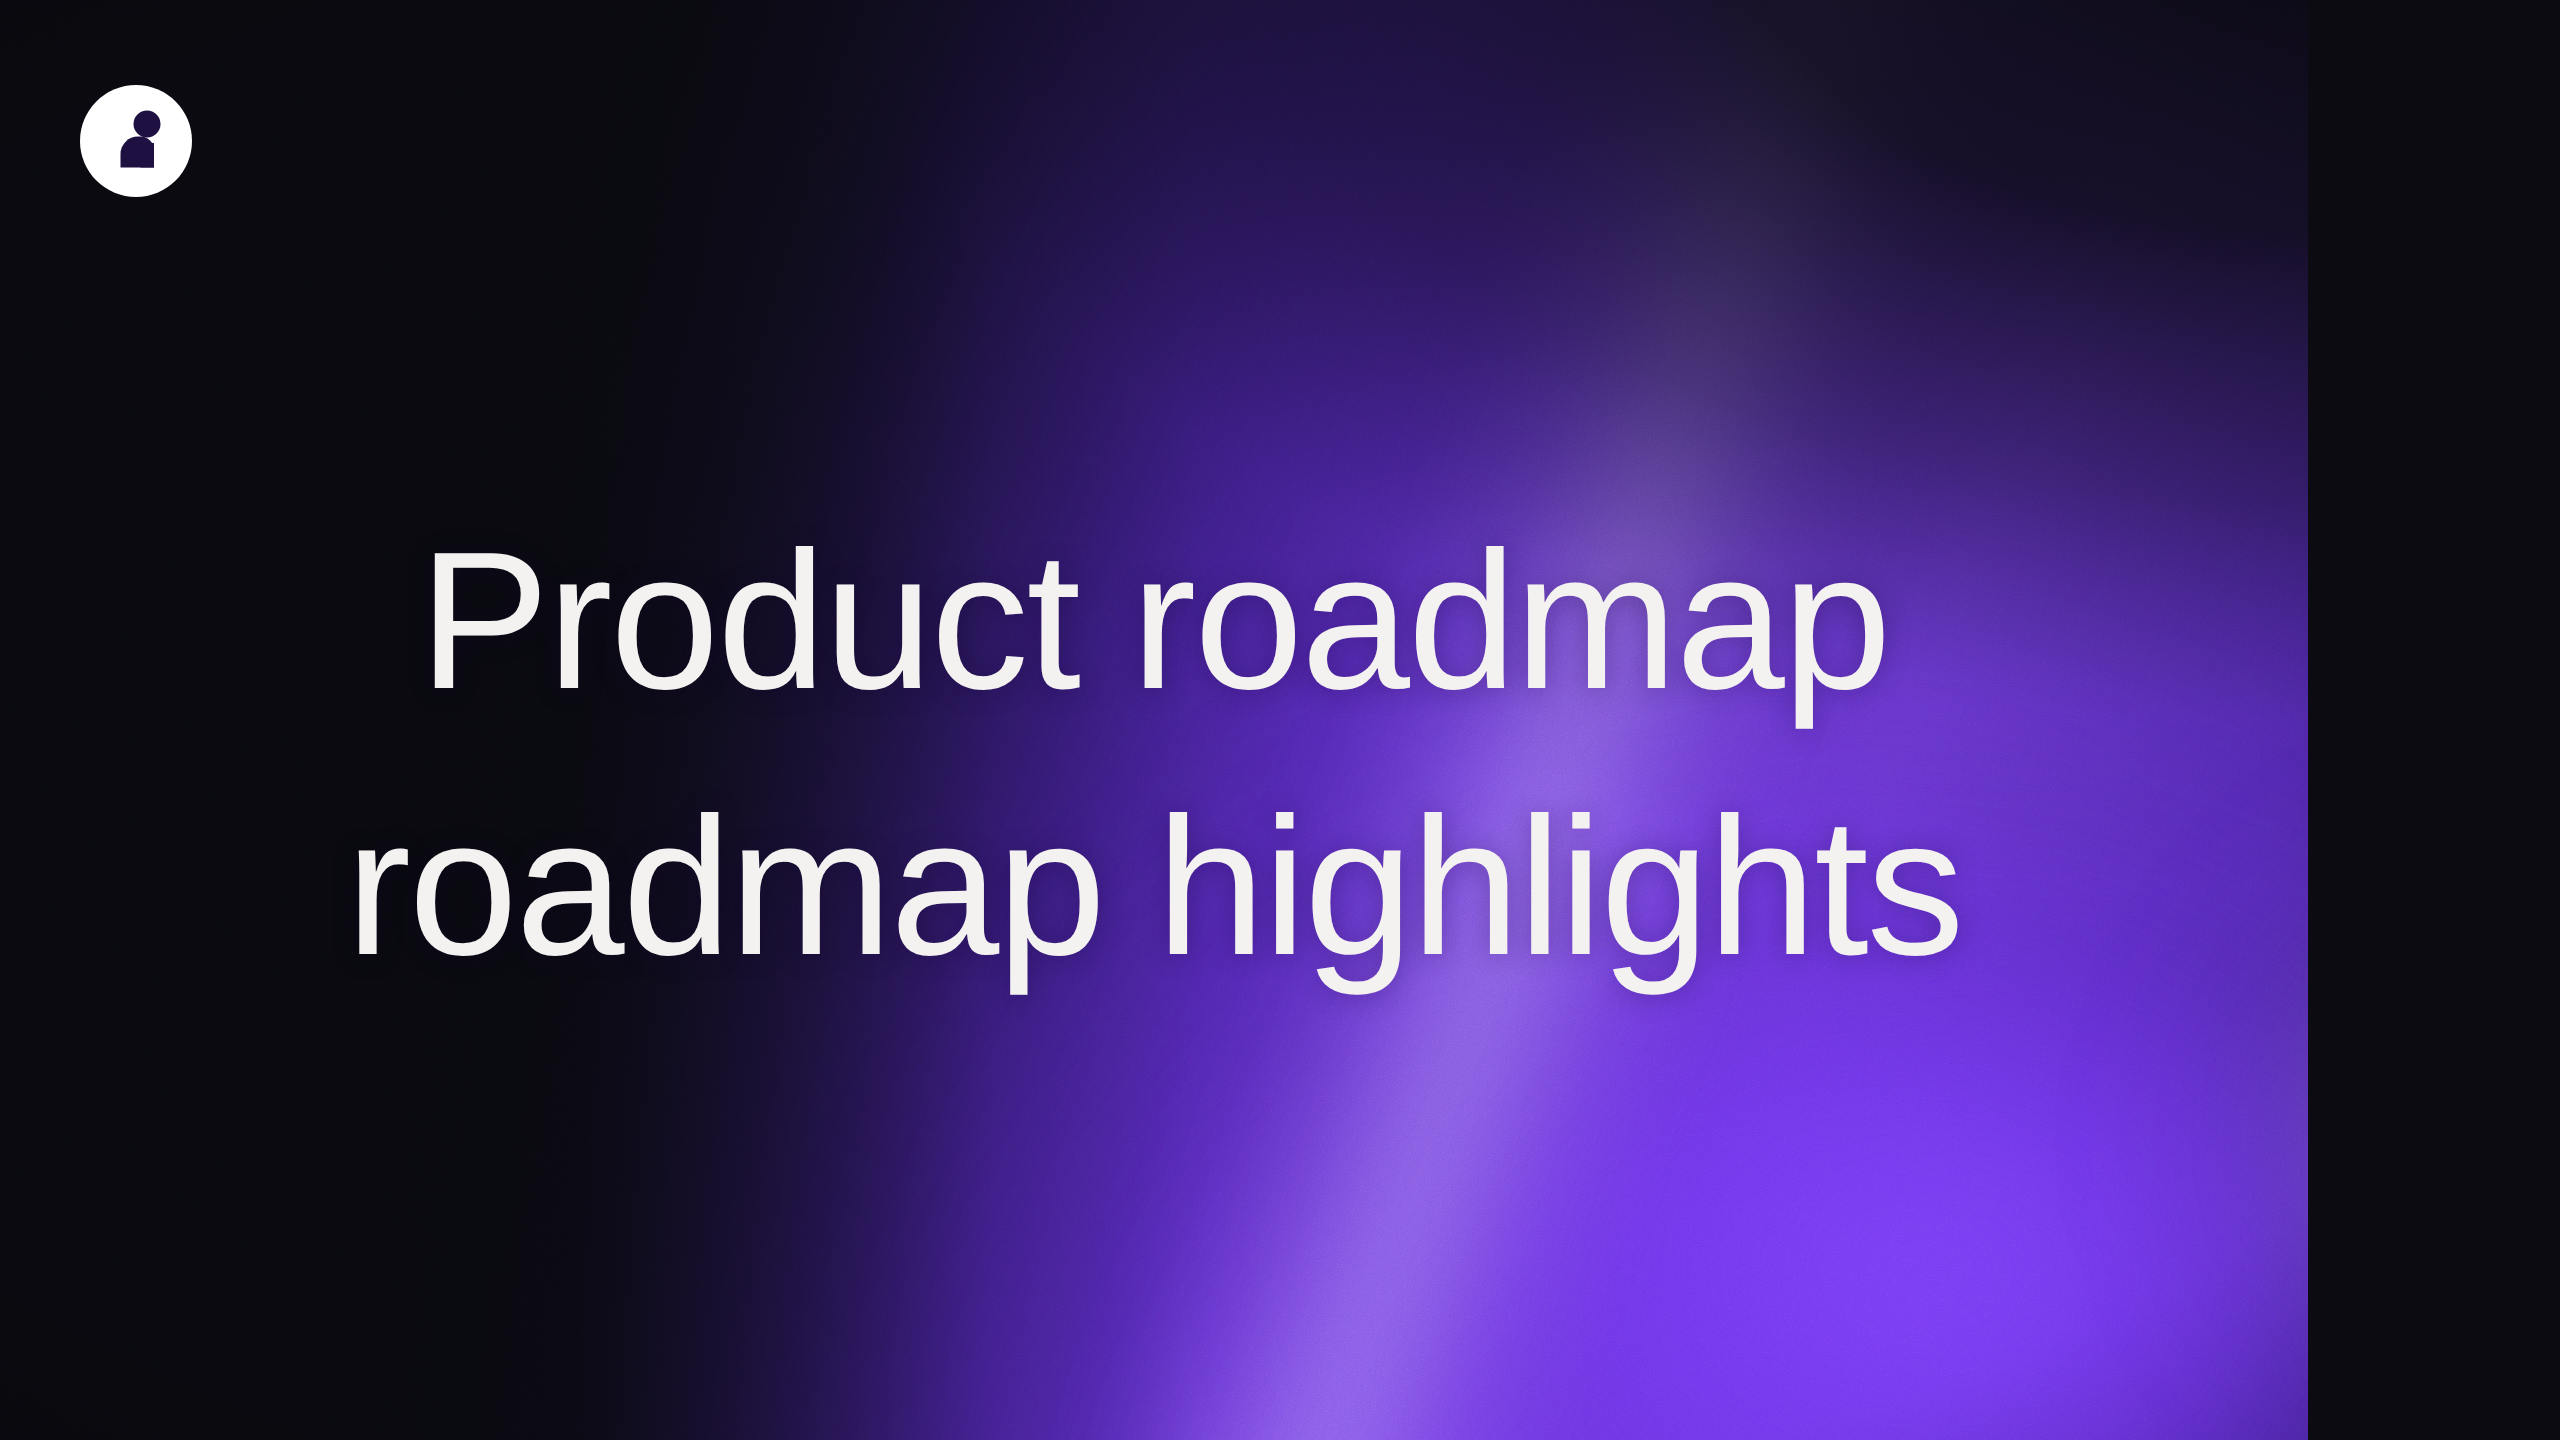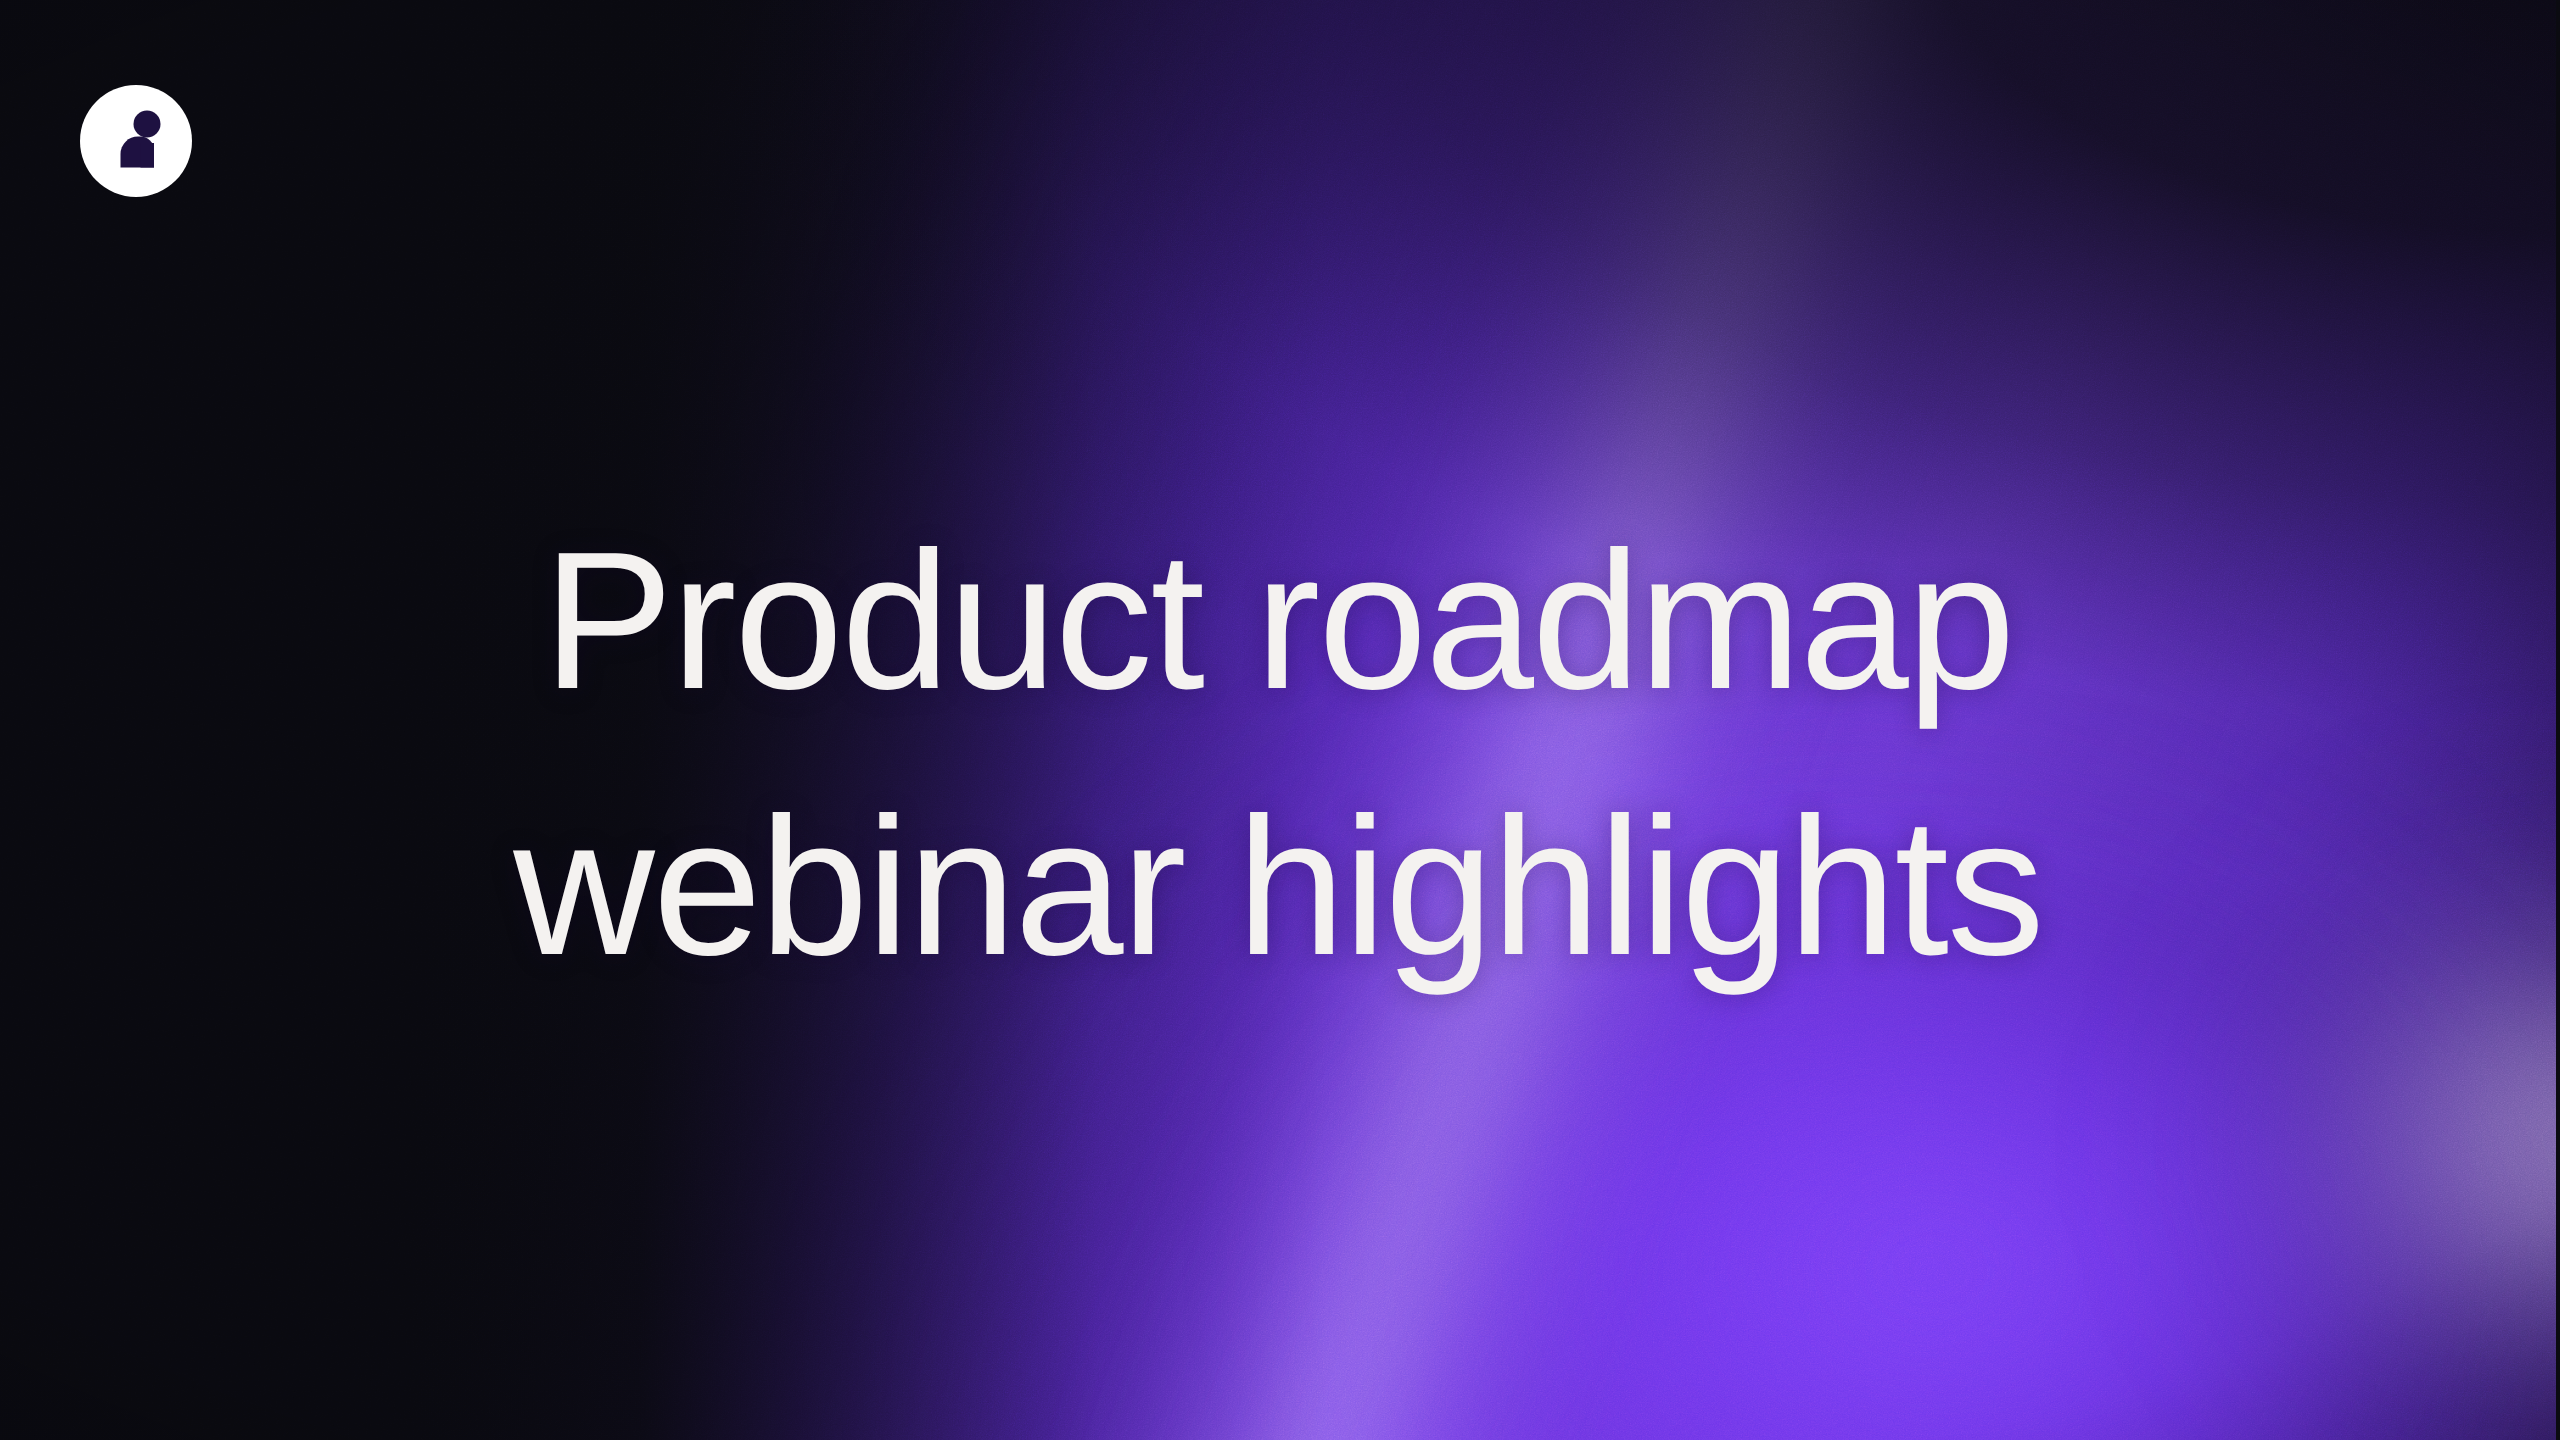--- a/index.html
+++ b/index.html
@@ -8,21 +8,21 @@
   html, body {
     width: 2560px;
     height: 1440px;
     overflow: hidden;
     background: #0b0b11;
   }
 
   
   #slide {
     position: relative;
-    width: 2556px;
+    width: 2308px;
     height: 1440px;
     overflow: hidden;
     background: #6d28d9;
     font-family: "Liberation Sans", "DejaVu Sans", sans-serif;
     isolation: isolate;
   }
 
   
   .bg-layer {
     position: absolute;
@@ -249,16 +249,16 @@
                L60.5 51.5
                A13.5 13.5 0 0 1 74.0 65.0
                L74.0 82.5
                Z" fill="#1e1141"></path>
       <rect x="60.5" y="58" width="13.5" height="24.5" fill="#1e1141"></rect>
     </svg>
   </div>
 
   <h1 id="headline">
     <span class="line">Product roadmap</span>
-    <span class="line">webinar highlights</span>
+    <span class="line">roadmap highlights</span>
   </h1>
 
 </div>
 
 </body></html>

